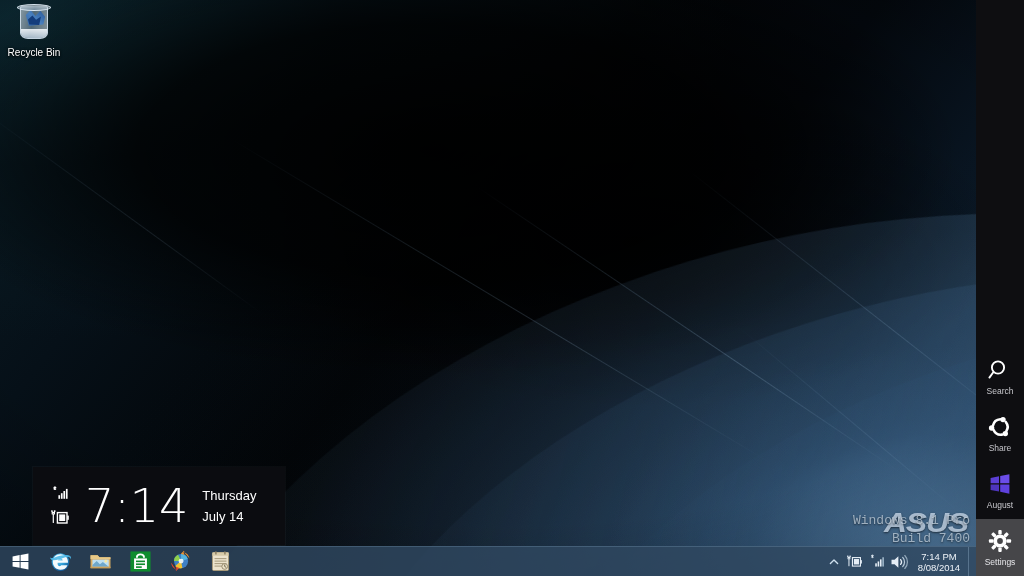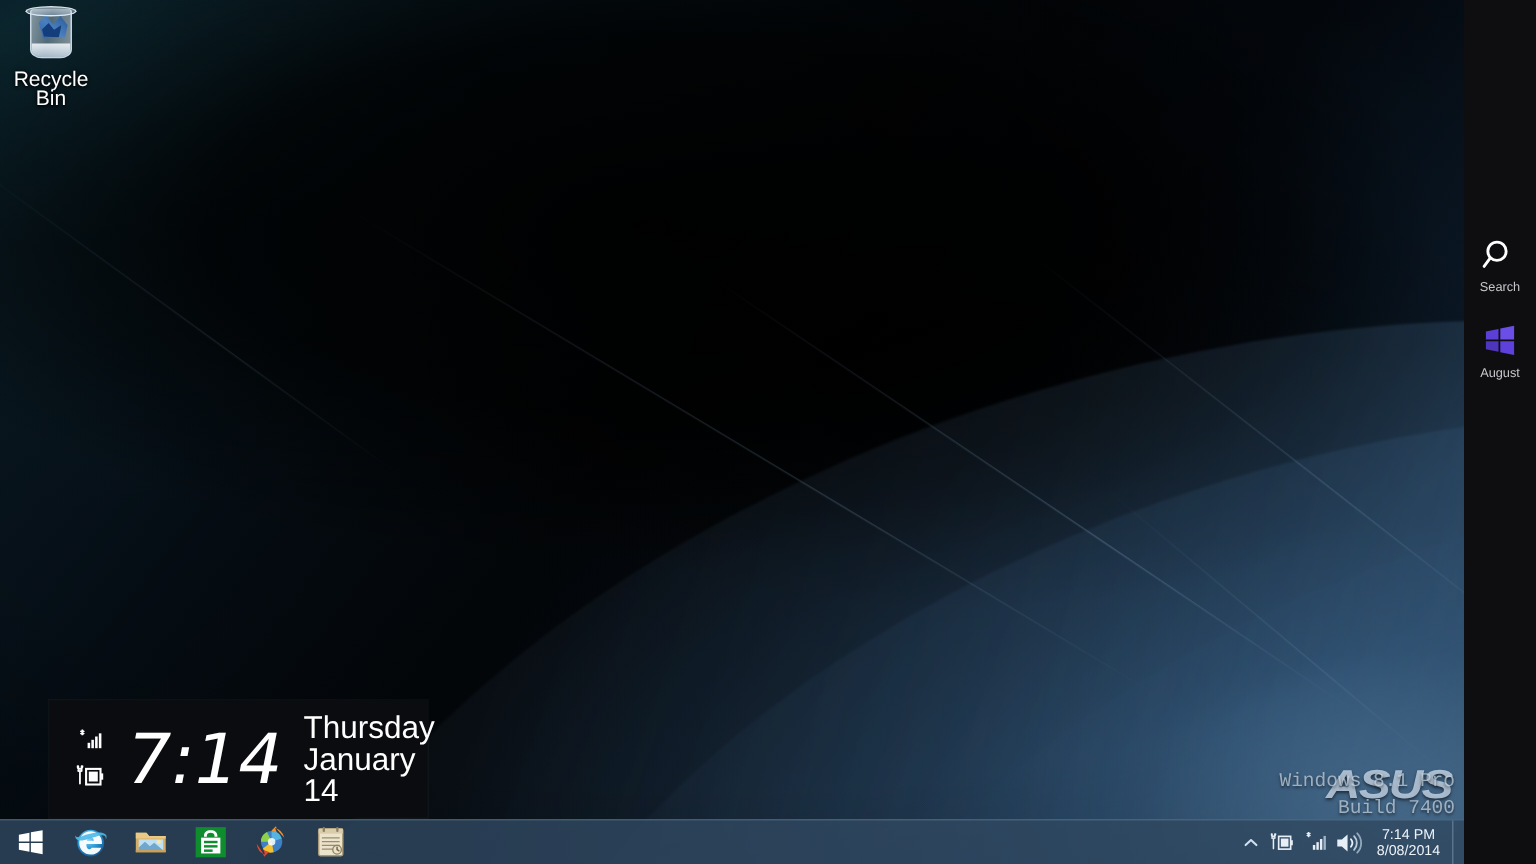--- a/index.html
+++ b/index.html
@@ -123,21 +123,21 @@
   }
   .bin-rim {
     position:absolute; left:13px; top:2px;
     width:34px; height:7px;
     border:1px solid rgba(228,240,250,0.9);
     border-radius:50%;
     background:linear-gradient(180deg, rgba(240,248,255,0.55), rgba(170,196,218,0.35));
   }
   .bin-label {
     margin-top:2px;
-    font-size:14px; color:#fff;
+    font-size:10px; color:#fff;
     text-shadow:0 1px 2px rgba(0,0,0,0.9), 0 0 3px rgba(0,0,0,0.8);
     line-height:13px;
     text-align:center;
   }
 
   
   #watermark {
     position:absolute; right:54px; top:512px;
     text-align:right;
     color:rgba(205,218,230,0.70);
@@ -160,36 +160,36 @@
     display:flex; flex-direction:column;
     gap:8px; margin-right:14px;
     color:#fff;
   }
   .cw-time {
     font-family:"DejaVu Sans", sans-serif;
     font-size:46px; font-weight:300;
     color:#fff; line-height:46px;
     letter-spacing:0px;
     margin-right:14px;
-    font-style:italic;
   }
   .cw-date {
-    color:#fff; font-size:21px; line-height:21px;
+    color:#fff; font-size:13px; line-height:21px;
     font-weight:400;
   }
 
   
   #charms-bar {
     position:absolute; right:0; top:0;
     width:48px; height:576px;
     background:#0e0e11;
     display:flex; flex-direction:column;
     align-items:center;
     padding-top:148px;
     z-index:40;
+    justify-content:flex-end;
   }
   .charm {
     width:48px; height:57px;
     display:flex; flex-direction:column;
     align-items:center; justify-content:center;
     gap:3px; cursor:default;
     color:#fff;
   }
   .charm + .charm { margin-top:0px; }
   .charm-label {
@@ -292,50 +292,82 @@
     <svg width="20" height="16" viewBox="0 0 20 16">
       <path d="M1.2 4.0 L1.2 0.8 M3.4 4.0 L3.4 0.8 M2.3 4.0 L2.3 12.4 M0.6 0.8 C0.6 3.2 4.0 3.2 4.0 0.8" stroke="#fff" stroke-width="1.2" fill="none" stroke-linecap="round"></path>
       <rect x="6.4" y="2.6" width="9.6" height="10.4" fill="none" stroke="#fff" stroke-width="1.4"></rect>
       <rect x="8.2" y="4.4" width="6.0" height="6.6" fill="#fff"></rect>
       <rect x="16.2" y="5.6" width="1.6" height="4.2" fill="#fff"></rect>
     </svg>
   </div>
   <div class="cw-time">7:14</div>
   <div class="cw-date-wrap">
     <div class="cw-date">Thursday</div>
-    <div class="cw-date">January 14</div>
+    <div class="cw-date">July 14</div>
   </div>
 </div>
 
 <div id="charms-bar">
 
   <div class="charm">
     <span class="charm-icon">
       <svg width="24" height="24" viewBox="0 0 24 24">
         <circle cx="10" cy="9.5" r="6.1" fill="none" stroke="#fff" stroke-width="1.9"></circle>
         <line x1="5.3" y1="14.3" x2="1.4" y2="19.6" stroke="#fff" stroke-width="1.9" stroke-linecap="round"></line>
       </svg>
     </span>
     <span class="charm-label">Search</span>
   </div>
 
+  <div class="charm">
+    <span class="charm-icon">
+      <svg width="24" height="24" viewBox="0 0 24 24">
+        <path d="M17.8 7.0 A8 8 0 0 1 18.2 16.4" fill="none" stroke="#fff" stroke-width="2.6" stroke-linecap="round"></path>
+        <path d="M14.0 19.6 A8 8 0 0 1 5.6 15.0" fill="none" stroke="#fff" stroke-width="2.6" stroke-linecap="round"></path>
+        <path d="M5.0 10.6 A8 8 0 0 1 12.3 4.2" fill="none" stroke="#fff" stroke-width="2.6" stroke-linecap="round"></path>
+        <circle cx="15.0" cy="4.6" r="2.7" fill="#fff"></circle>
+        <circle cx="3.6" cy="13.0" r="2.7" fill="#fff"></circle>
+        <circle cx="17.3" cy="18.6" r="2.7" fill="#fff"></circle>
+      </svg>
+    </span>
+    <span class="charm-label">Share</span>
+  </div>
 
   <div class="charm">
     <span class="charm-icon">
       <svg width="24" height="24" viewBox="0 0 24 24">
         <path d="M2.6 6.0 L11.0 4.3 L11.0 11.3 L2.6 11.3 Z" fill="#5b3fd6"></path>
         <path d="M12.2 4.05 L21.4 2.2 L21.4 11.3 L12.2 11.3 Z" fill="#6b4de8"></path>
         <path d="M2.6 12.5 L11.0 12.5 L11.0 19.5 L2.6 17.9 Z" fill="#4e35bd"></path>
         <path d="M12.2 12.5 L21.4 12.5 L21.4 21.7 L12.2 19.8 Z" fill="#5e41dd"></path>
       </svg>
     </span>
     <span class="charm-label">August</span>
   </div>
 
 
+  <div class="charm active">
+    <span class="charm-icon">
+      <svg width="24" height="24" viewBox="0 0 24 24">
+        <g fill="#fff">
+          <rect x="10.3" y="0.9" width="3.4" height="4.6" rx="1"></rect>
+          <rect x="10.3" y="18.5" width="3.4" height="4.6" rx="1"></rect>
+          <rect x="0.9" y="10.3" width="4.6" height="3.4" rx="1"></rect>
+          <rect x="18.5" y="10.3" width="4.6" height="3.4" rx="1"></rect>
+          <rect x="10.3" y="0.9" width="3.4" height="4.6" rx="1" transform="rotate(45 12 12)"></rect>
+          <rect x="10.3" y="18.5" width="3.4" height="4.6" rx="1" transform="rotate(45 12 12)"></rect>
+          <rect x="0.9" y="10.3" width="4.6" height="3.4" rx="1" transform="rotate(45 12 12)"></rect>
+          <rect x="18.5" y="10.3" width="4.6" height="3.4" rx="1" transform="rotate(45 12 12)"></rect>
+          <circle cx="12" cy="12" r="6.6"></circle>
+        </g>
+        <circle cx="12" cy="12" r="2.9" fill="#464649"></circle>
+      </svg>
+    </span>
+    <span class="charm-label">Settings</span>
+  </div>
 
 </div>
 
 <div id="taskbar">
 
   <div id="start-button">
     <svg width="19" height="19" viewBox="0 0 24 24">
       <path d="M2.0 5.6 L10.9 3.9 L10.9 11.3 L2.0 11.3 Z" fill="#ffffff"></path>
       <path d="M12.1 3.65 L22.0 1.8  L22.0 11.3 L12.1 11.3 Z" fill="#ffffff"></path>
       <path d="M2.0 12.6 L10.9 12.6 L10.9 20.0 L2.0 18.4 Z" fill="#ffffff"></path>

